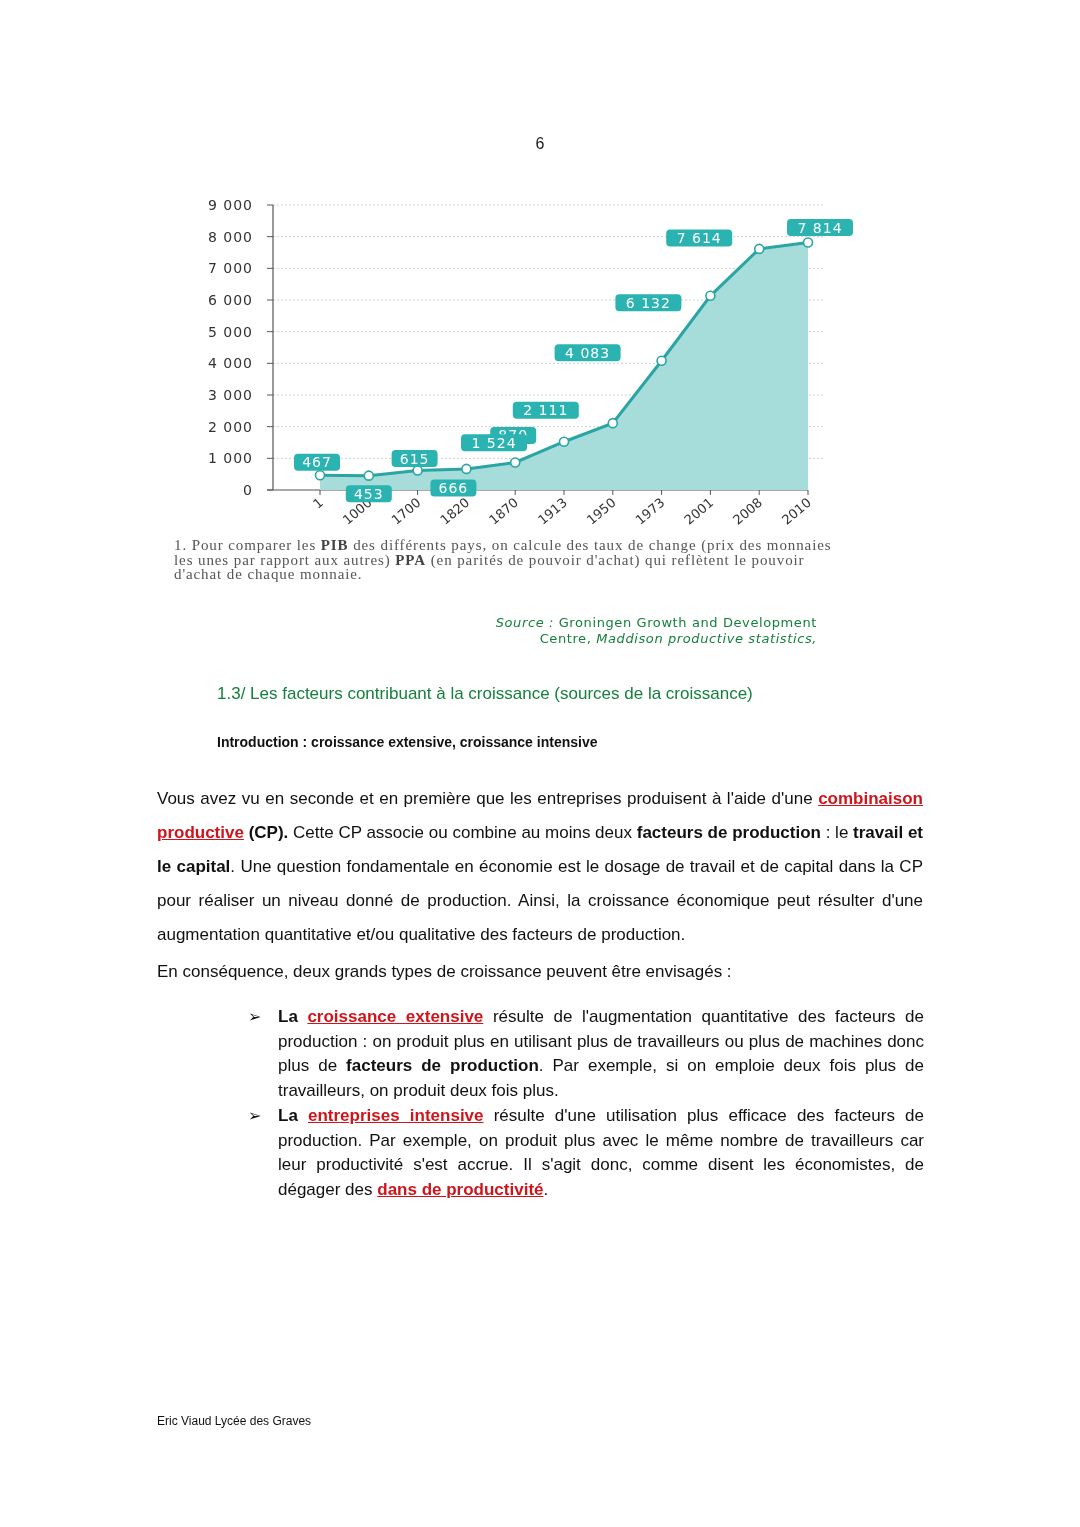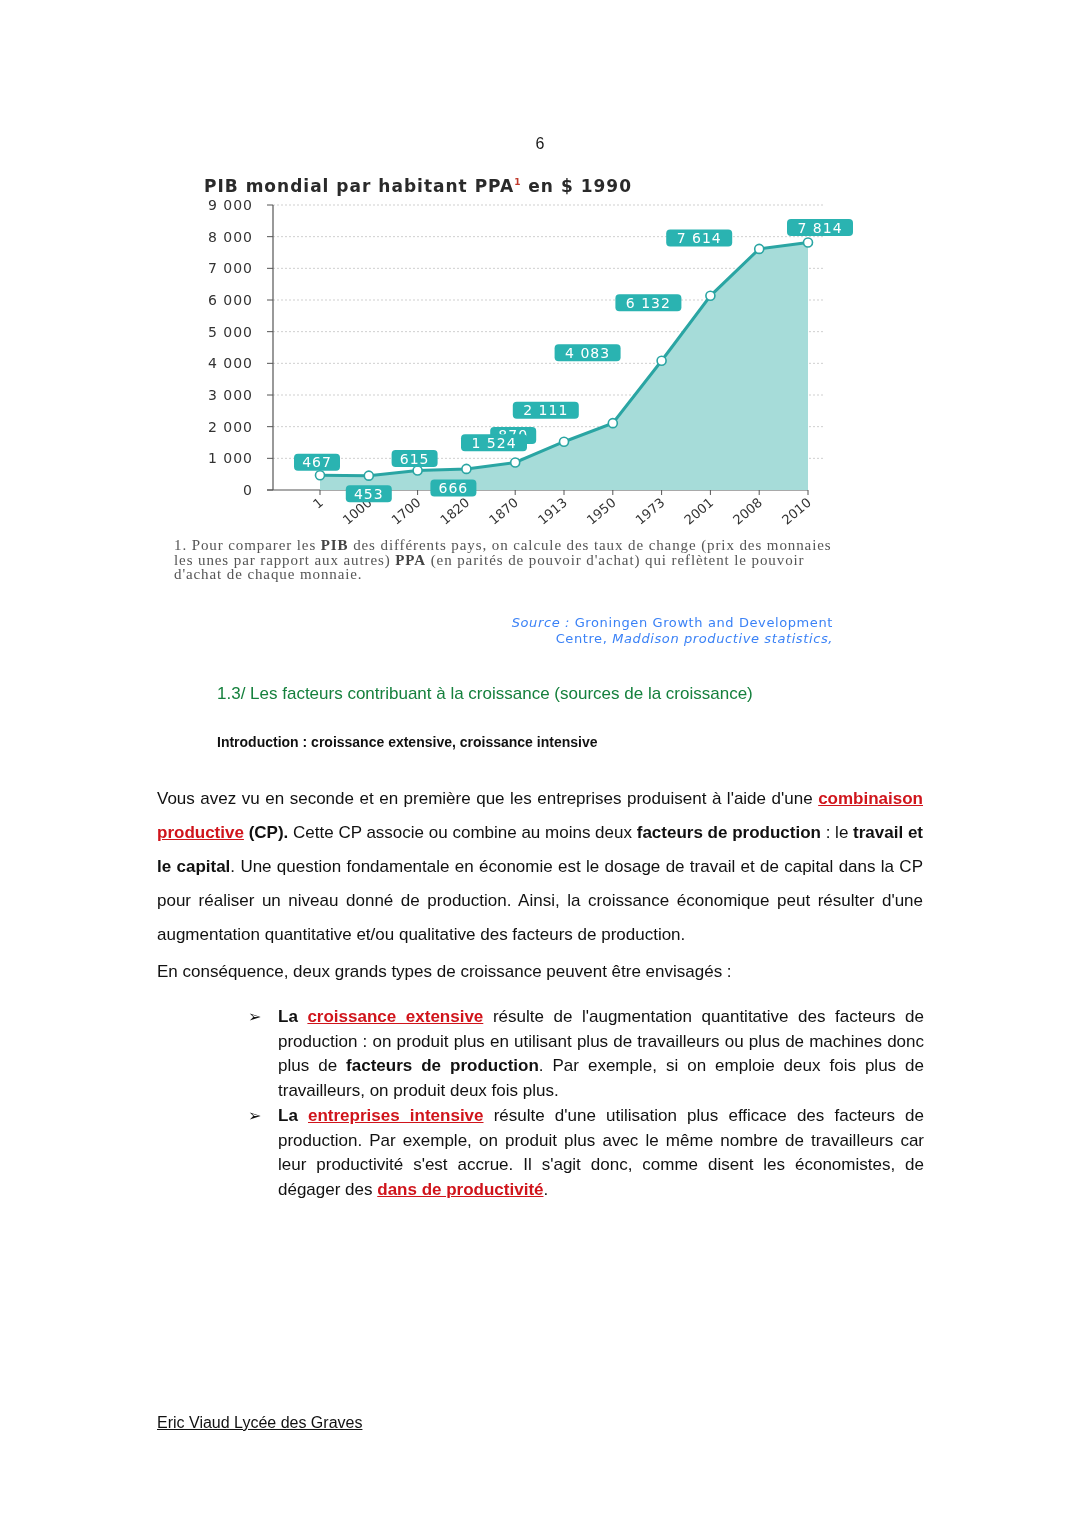--- a/index.html
+++ b/index.html
@@ -4,31 +4,31 @@
 <style>
   html, body { margin: 0; padding: 0; background: #ffffff; }
   body { width: 1080px; height: 1527px; position: relative; overflow: hidden; font-family: "Liberation Sans", sans-serif; color: #1a1a1a; }
   .page-number { position: absolute; top: 135px; left: 0; width: 1080px; text-align: center; font-size: 16px; font-family: "Liberation Sans", sans-serif; }
   .chart-wrap { position: absolute; left: 160px; top: 170px; width: 700px; height: 500px; }
   .chart-title { position: absolute; left: 44px; top: 6px; font-family: "DejaVu Sans", sans-serif; font-weight: bold; font-size: 17px; letter-spacing: 1px; color: #2a2a2a; }
   .chart-title sup { font-size: 9px; color: #c0392b; }
   .chart-svg { position: absolute; left: 0; top: 0; }
   .footnote { position: absolute; left: 174px; top: 538px; width: 660px; font-family: "Liberation Serif", serif; font-size: 15px; line-height: 14.5px; color: #555; letter-spacing: 0.9px; }
   .footnote b { font-weight: bold; color: #444; }
-  .source { position: absolute; left: 258px; top: 615px; width: 575px; text-align: right; font-family: "DejaVu Sans", sans-serif; font-size: 13px; line-height: 15.5px; color: #3b82f6; letter-spacing: 0.6px; }
+  .source { position: absolute; left: 242px; top: 615px; width: 575px; text-align: right; font-family: "DejaVu Sans", sans-serif; font-size: 13px; line-height: 15.5px; color: #15803d; letter-spacing: 0.6px; }
   .source i { font-style: italic; }
   .section-heading { position: absolute; left: 217px; top: 684px; font-family: "Liberation Sans", sans-serif; font-weight: normal; font-size: 17px; color: #15803d; }
   .intro-heading { position: absolute; left: 217px; top: 734px; font-family: "Liberation Sans", sans-serif; font-weight: bold; font-size: 14px; color: #111; }
   .para { position: absolute; left: 157px; width: 766px; font-size: 17px; line-height: 34px; text-align: justify; color: #111; }
   .para b { font-weight: bold; }
   .keyword { color: #d0141b; font-weight: bold; text-decoration: underline; text-decoration-color: #d0141b; }
   .bullets { position: absolute; left: 248px; top: 1005px; width: 676px; font-size: 17px; line-height: 24.7px; color: #111; }
   .bullet { position: relative; padding-left: 30px; text-align: justify; }
   .bullet .arrow { position: absolute; left: 0; top: 0; font-size: 16px; }
-  .footer { position: absolute; left: 157px; top: 1414px; font-size: 16px; color: #111; text-decoration: underline; }
+  .footer { position: absolute; left: 157px; top: 1414px; font-size: 12px; color: #111; }
 </style>
 </head>
 <body>
 
 <div class="page-number">6</div>
 
 <div class="chart-wrap">
   <svg class="chart-svg" id="chart-svg" width="700" height="380" xmlns="http://www.w3.org/2000/svg">
       <line x1="107" y1="320" x2="113" y2="320" stroke="#555" stroke-width="1"></line>
       <text x="93" y="325" text-anchor="end" font-family="DejaVu Sans, sans-serif" font-size="14" fill="#333" letter-spacing="1">0</text>
@@ -112,21 +112,20 @@
       <text x="385.79999999999995" y="245.15166666666667" text-anchor="middle" font-family="DejaVu Sans, sans-serif" font-size="14" fill="#ffffff" letter-spacing="1">2 111</text>
       <rect x="394.59999999999997" y="174.205" width="66" height="17" rx="4" fill="#2ab3b1"></rect>
       <text x="427.59999999999997" y="187.705" text-anchor="middle" font-family="DejaVu Sans, sans-serif" font-size="14" fill="#ffffff" letter-spacing="1">4 083</text>
       <rect x="455.4" y="124.32" width="66" height="17" rx="4" fill="#2ab3b1"></rect>
       <text x="488.4" y="137.82" text-anchor="middle" font-family="DejaVu Sans, sans-serif" font-size="14" fill="#ffffff" letter-spacing="1">6 132</text>
       <rect x="506.20000000000005" y="59.390000000000015" width="66" height="17" rx="4" fill="#2ab3b1"></rect>
       <text x="539.2" y="72.89000000000001" text-anchor="middle" font-family="DejaVu Sans, sans-serif" font-size="14" fill="#ffffff" letter-spacing="1">7 614</text>
       <rect x="627" y="49.05666666666667" width="66" height="17" rx="4" fill="#2ab3b1"></rect>
       <text x="660" y="62.55666666666667" text-anchor="middle" font-family="DejaVu Sans, sans-serif" font-size="14" fill="#ffffff" letter-spacing="1">7 814</text>
     </svg>
-  <div class="chart-title"><span>PIB mondial par habitant PPA</span><sup>1</sup> <span>en $ 1990</span></div>
 </div>
 
 <div class="footnote"><span>1. Pour comparer les </span><b>PIB</b><span> des différents pays, on calcule des taux de change (prix des monnaies les unes par rapport aux autres) </span><b>PPA</b><span> (en parités de pouvoir d'achat) qui reflètent le pouvoir d'achat de chaque monnaie.</span></div>
 
 <div class="source">
   <div><i>Source :</i><span> Groningen Growth and Development</span></div>
   <div><span>Centre, </span><i>Maddison productive statistics,</i></div>
 </div>
 
 <div class="section-heading">1.3/ Les facteurs contribuant à la croissance (sources de la croissance)</div>

